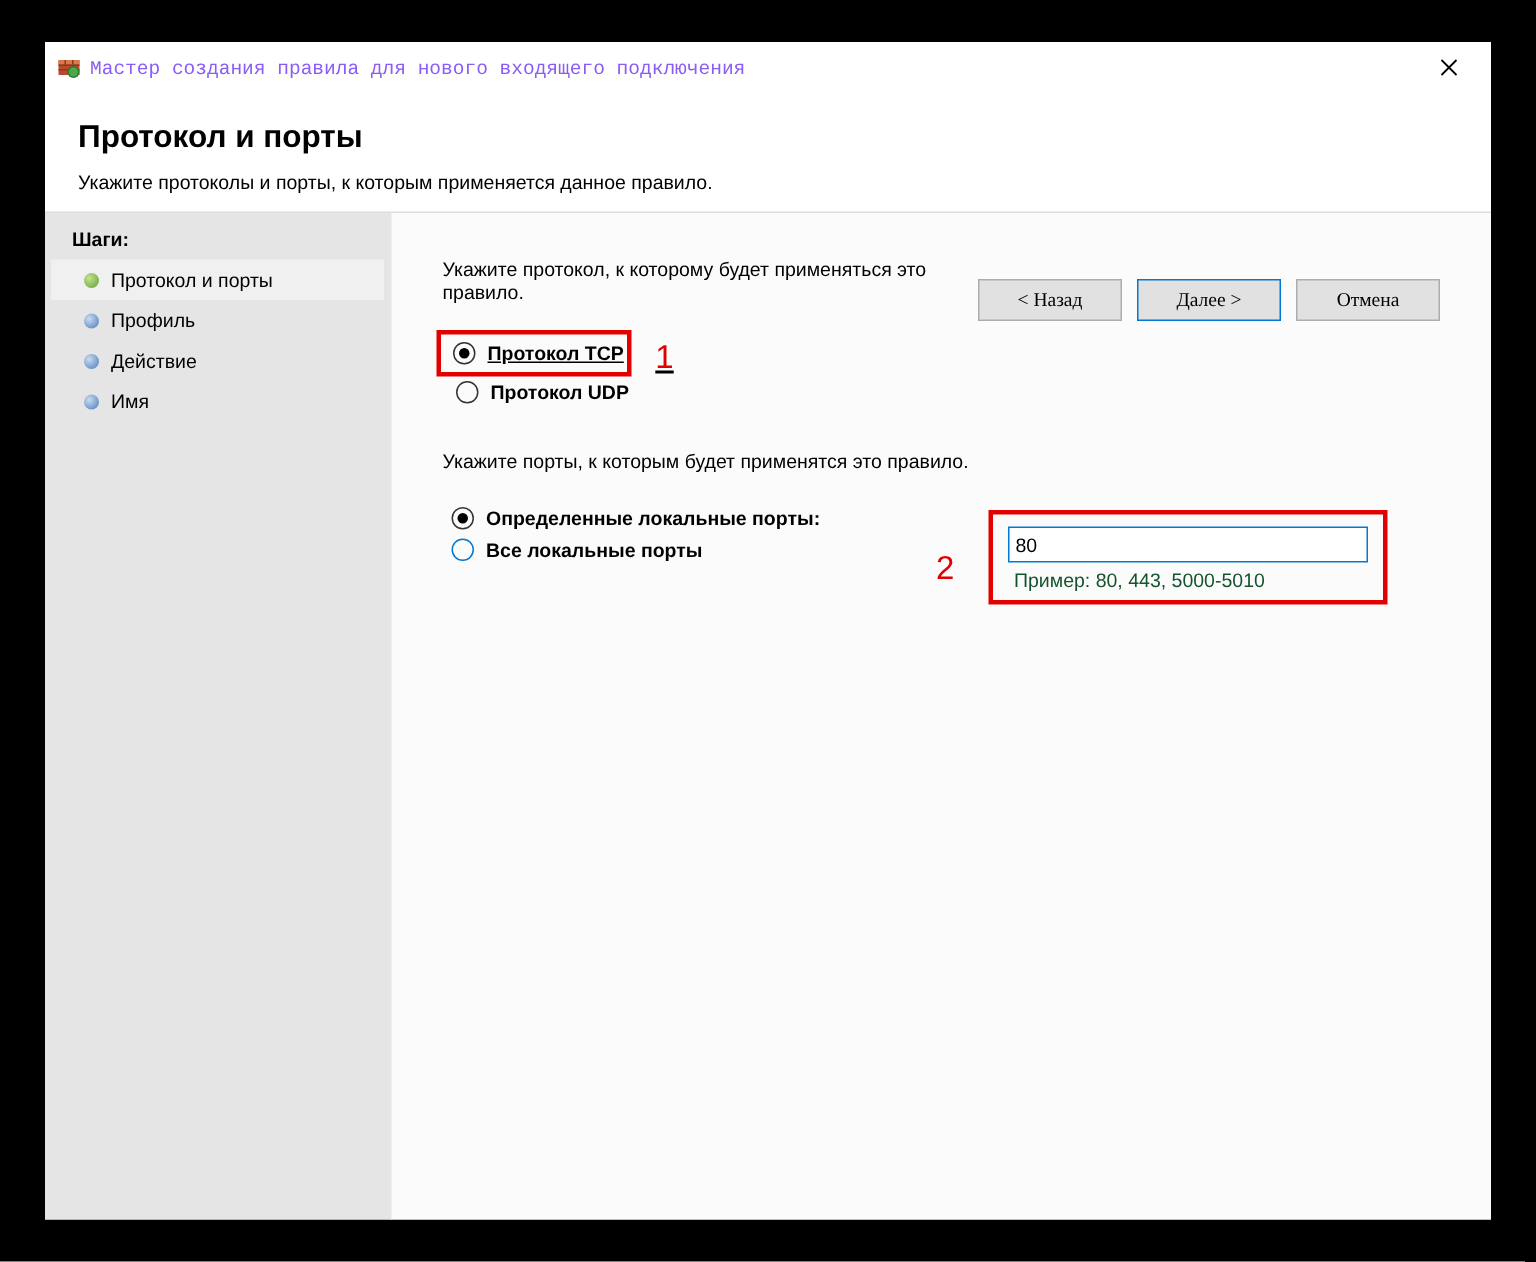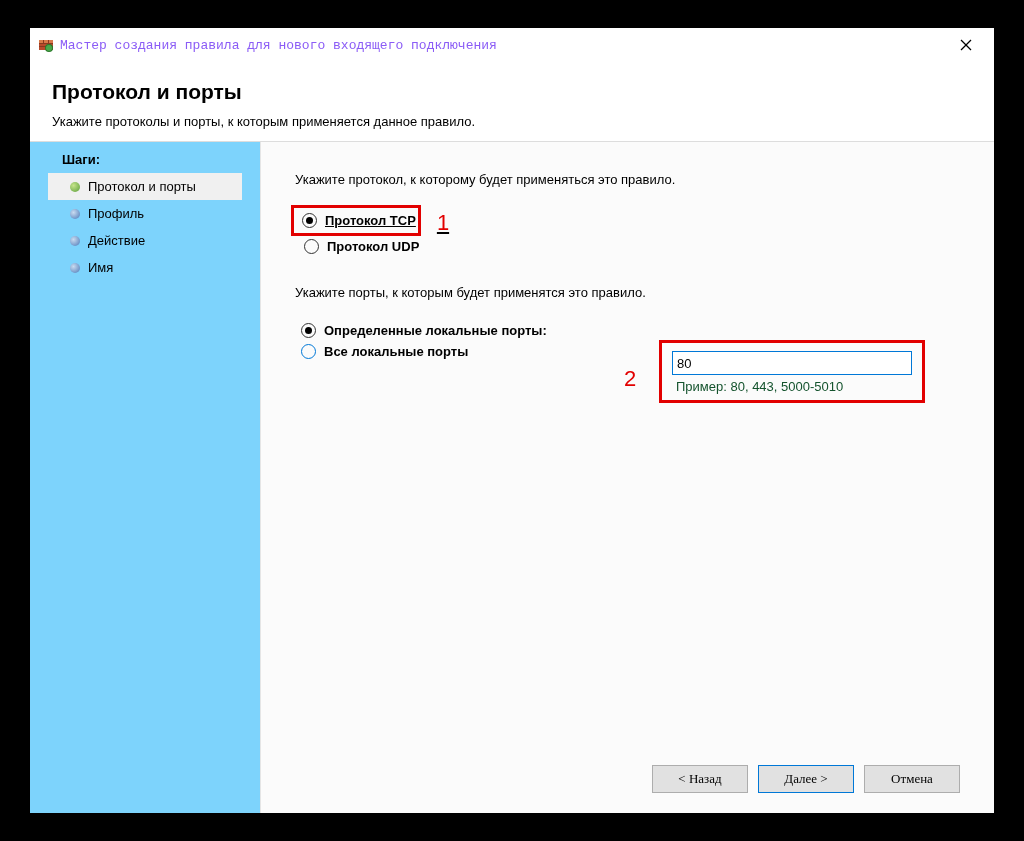--- a/index.html
+++ b/index.html
@@ -44,22 +44,22 @@
   }
   .header h1 { font-size: 21px; font-weight: bold; margin-bottom: 10px; }
   .header p { font-size: 13px; color: #000; }
   .body {
     flex: 1;
     display: flex;
     border-top: 1px solid #ddd;
   }
   .sidebar {
     width: 230px;
-    background: #7dd3fc;
-    padding: 6px 18px;
+    background: #e5e5e5;
+    padding: 6px 4px;
   }
   .sidebar-header {
     font-weight: bold;
     padding: 4px 14px 6px 14px;
     font-size: 13px;
   }
   .step {
     display: flex;
     align-items: center;
     gap: 8px;
@@ -77,21 +77,21 @@
   }
   .step.active { color: #0066cc; }
   .step.current { background: #f0f0f0; }
   .content {
     flex: 1;
     background: #fbfbfb;
     border-left: 1px solid #e5e5e5;
     padding: 30px 34px 20px 34px;
     position: relative;
     display: flex;
-    flex-direction: column;
+    flex-direction: row;
   }
   .content-inner { flex: 1; }
   .prompt { font-size: 13px; margin-bottom: 18px; }
   .radio-row {
     display: flex;
     align-items: center;
     gap: 8px;
     padding: 3px 0 3px 6px;
     font-size: 13px;
   }

